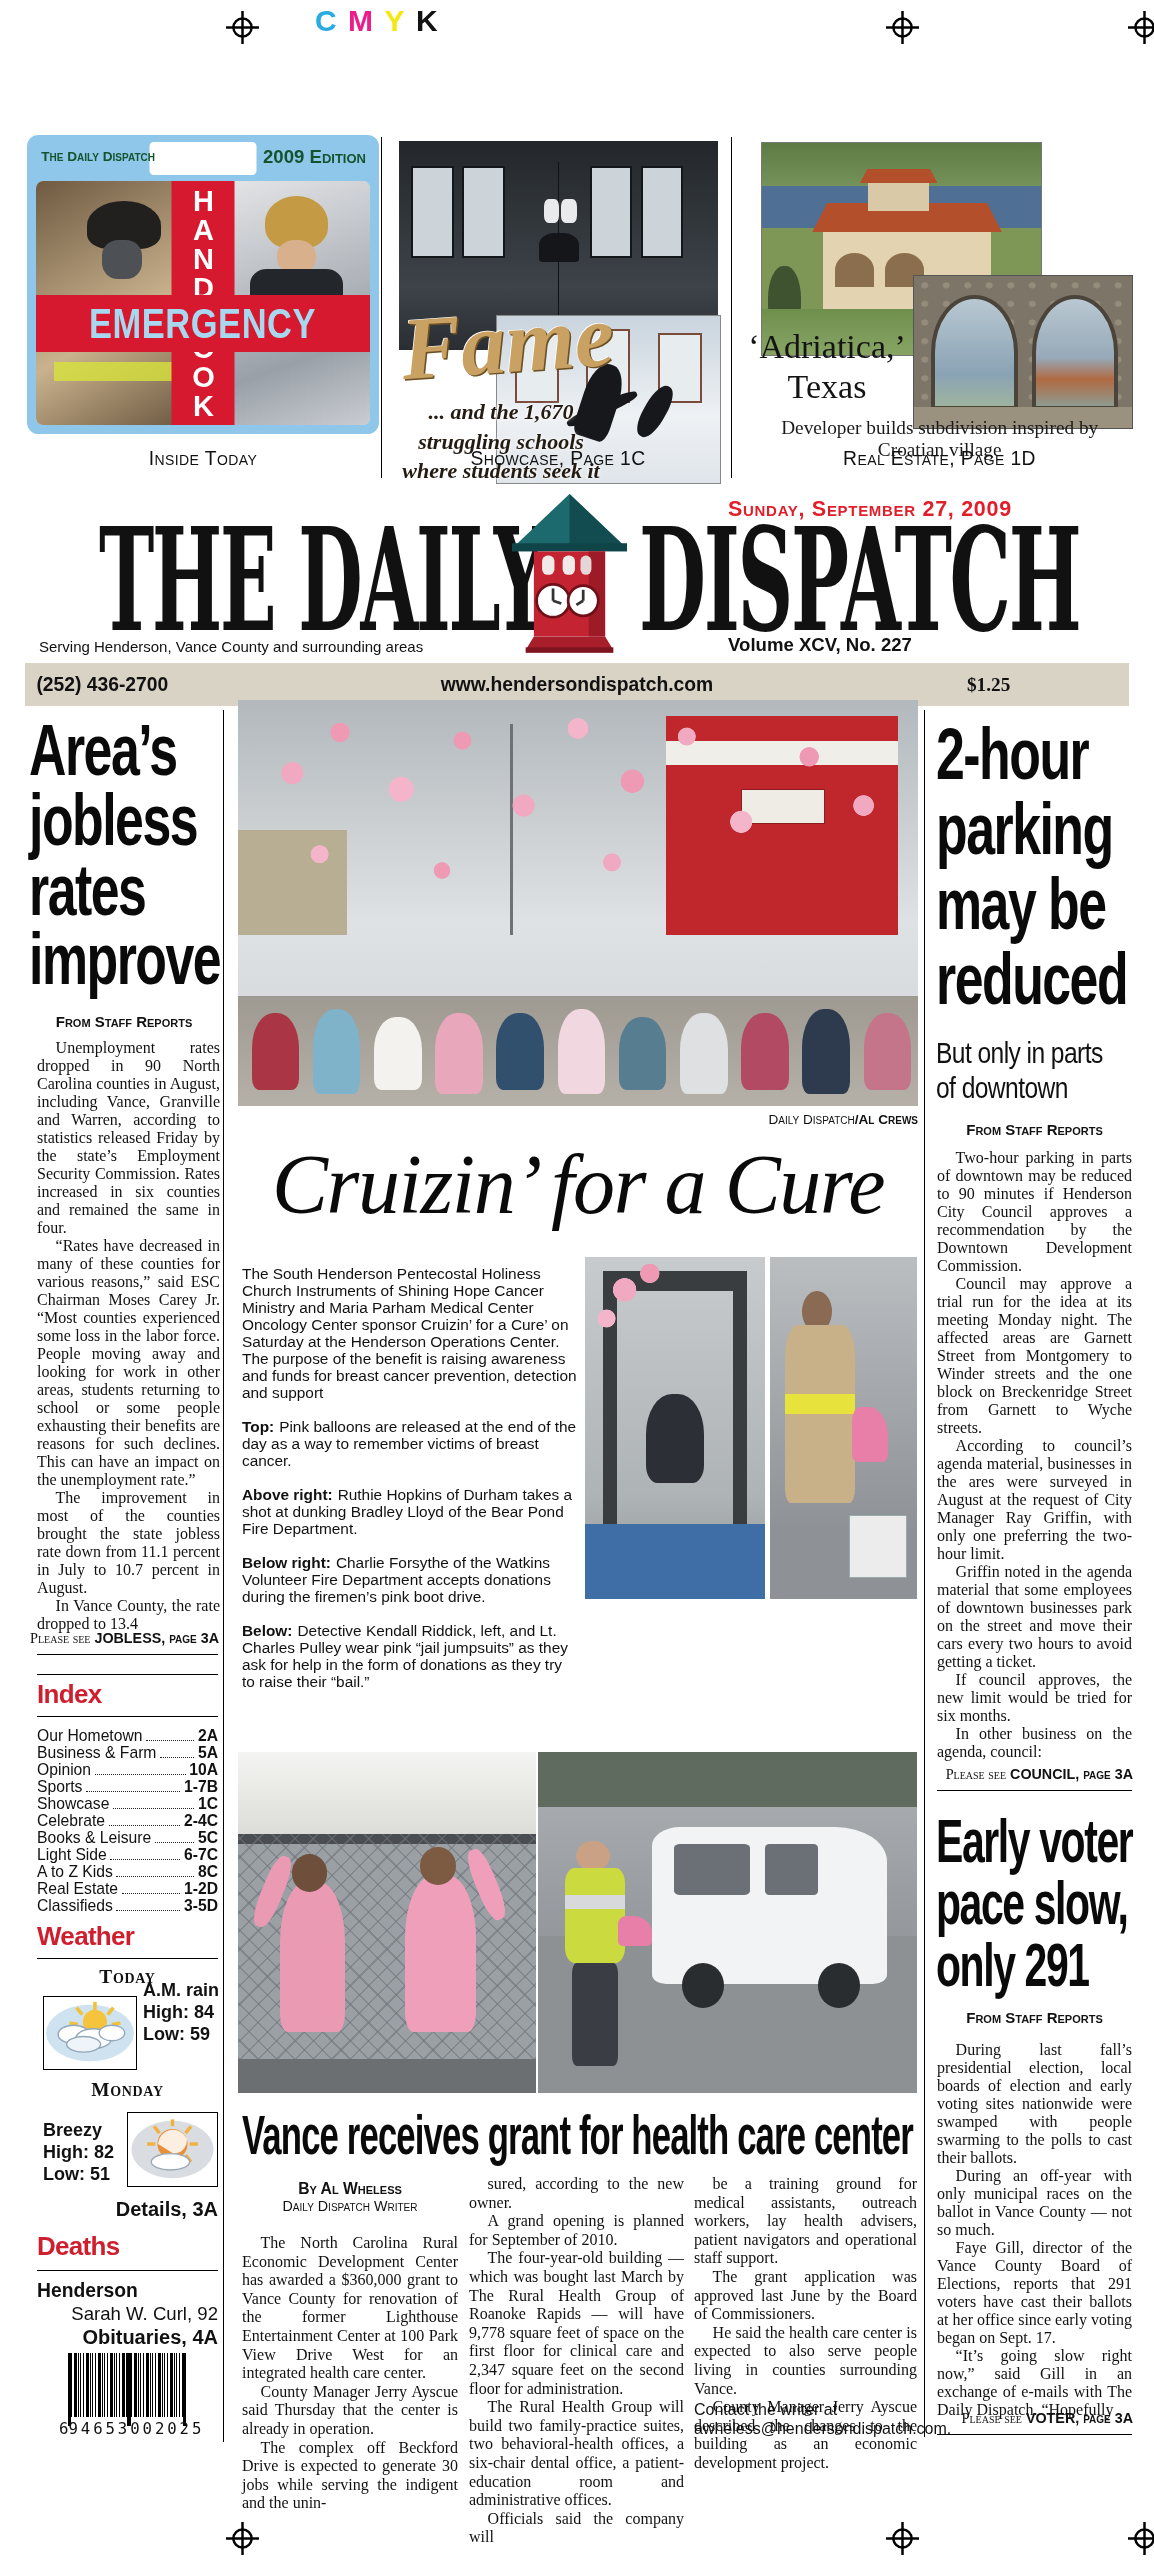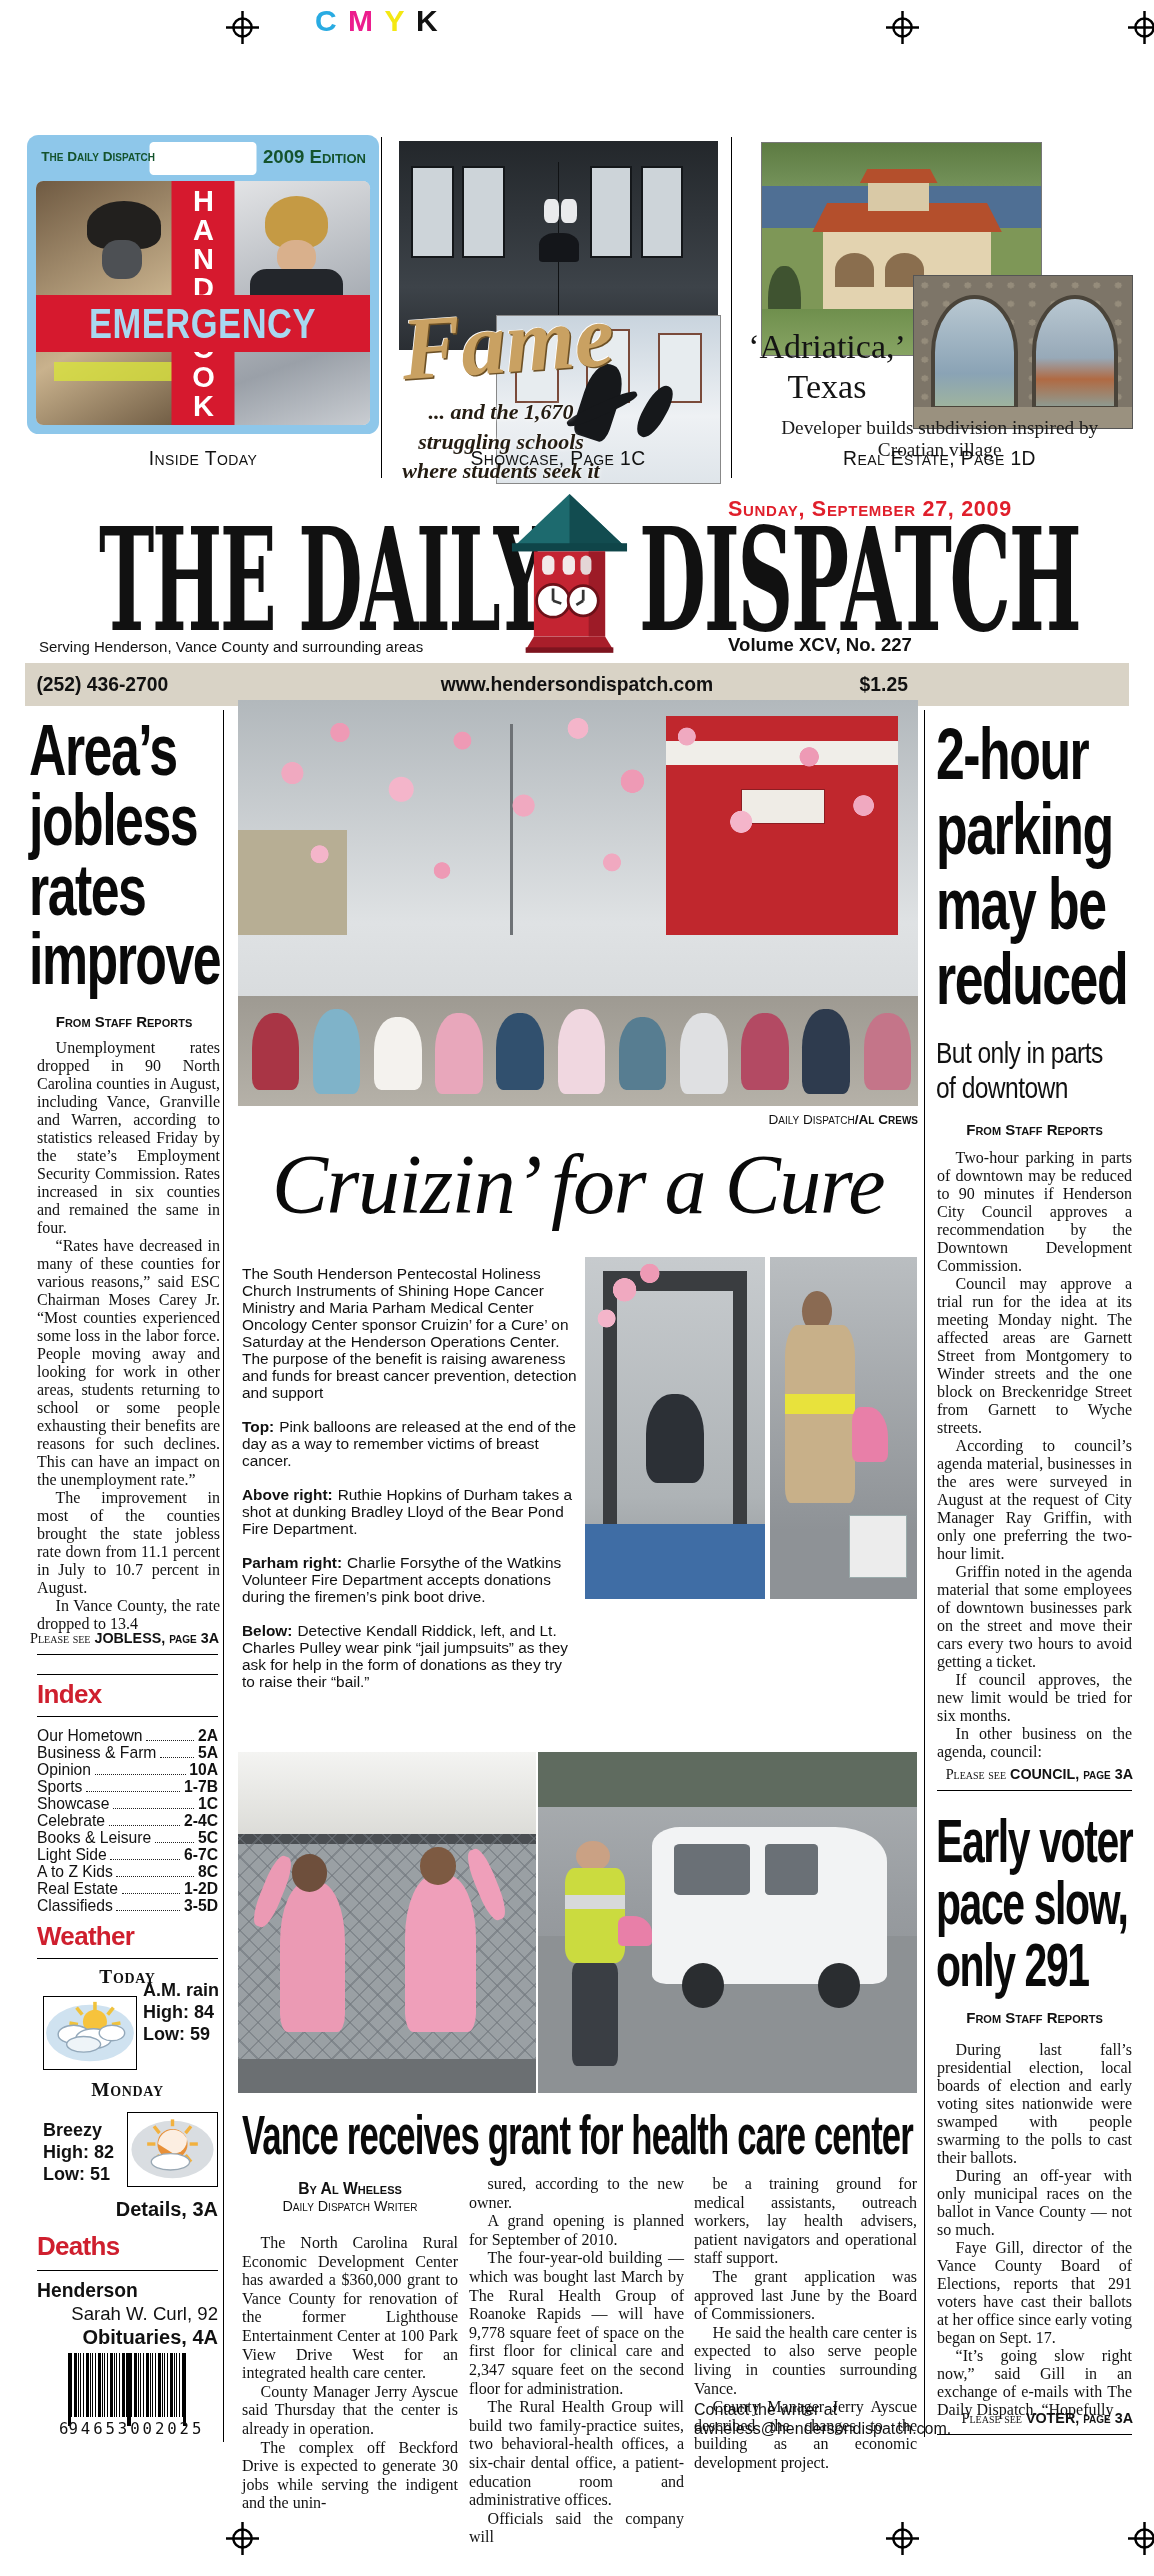--- a/index.html
+++ b/index.html
@@ -168,21 +168,21 @@
       <polygon points="24,106 18,116 82,116 76,106" fill="#a81e2a"></polygon>
       <rect x="18" y="114" width="64" height="4" fill="#7d141f"></rect>
     </svg>
   </div>
   <div class="abs" style="left:39px;top:638px;font-size:15px;color:#111;">Serving Henderson, Vance County and surrounding areas</div>
   <div class="abs" style="left:728px;top:634px;font-weight:bold;font-size:18.6px;">Volume XCV, No. 227</div>
 
   <div class="abs" style="left:25px;top:663px;width:1104px;height:43px;background:#d9d3c6;display:flex;align-items:center;font-weight:bold;font-size:19.3px;padding:0 11.4px;box-sizing:border-box;">
     <span style="width:258px;">(252) 436-2700</span>
     <span style="flex:1;text-align:center;">www.hendersondispatch.com</span>
-    <span style="width:258px;text-align:left;">$1.25</span>
+    <span style="width:258px;text-align:center;font-family:Liberation Serif, serif;">$1.25</span>
   </div>
 
   <div class="rule" style="left:223px;top:710px;width:1.4px;height:1732px;"></div>
   <div class="rule" style="left:924px;top:710px;width:1.4px;height:1727px;"></div>
 
   <div class="abs bighl" style="left:29px;top:716px;font-size:72px;line-height:.97;">
       <div>Area’s</div>
       <div>jobless</div>
       <div>rates</div>
       <div>improve</div>
@@ -365,21 +365,21 @@
   <div class="abs" style="left:238px;top:1112px;width:680px;text-align:right;font-size:13.6px;">
     <span class="sc">Daily Dispatch</span><b class="sc">/Al Crews</b>
   </div>
   <div class="abs serif" style="left:238px;top:1136px;width:680px;text-align:center;font-style:italic;font-size:84px;letter-spacing:-1.4px;color:#0a0a0a;">Cruizin’ for a Cure</div>
 
   <div class="abs featxt" style="left:242px;top:1265px;width:335px;">
     <p class="cap" style="margin:0;">The South Henderson Pentecostal Holiness Church Instruments of Shining Hope Cancer Ministry and Maria Parham Medical Center Oncology Center sponsor Cruizin’ for a Cure’ on Saturday at the Henderson Operations Center. The purpose of the benefit is raising awareness and funds for breast cancer prevention, detection and support</p>
     <div>
         <p class="cap"><b>Top:</b><span>Pink balloons are released at the end of the day as a way to remember victims of breast cancer.</span></p>
         <p class="cap"><b>Above right:</b><span>Ruthie Hopkins of Durham takes a shot at dunking Bradley Lloyd of the Bear Pond Fire Department.</span></p>
-        <p class="cap"><b>Parham right:</b><span>Charlie Forsythe of the Watkins Volunteer Fire Department accepts donations during the firemen’s pink boot drive.</span></p>
+        <p class="cap"><b>Below right:</b><span>Charlie Forsythe of the Watkins Volunteer Fire Department accepts donations during the firemen’s pink boot drive.</span></p>
         <p class="cap"><b>Below:</b><span>Detective Kendall Riddick, left, and Lt. Charles Pulley wear pink “jail jumpsuits” as they ask for help in the form of donations as they try to raise their “bail.”</span></p>
       </div>
   </div>
 
   <div class="abs" style="left:585px;top:1257px;width:180px;height:342px;background:linear-gradient(#c7cbce,#aeb3b6 70%,#8f9396);overflow:hidden;">
     <div class="abs" style="left:10%;top:4%;width:8%;height:74%;background:#3a3d40;"></div>
     <div class="abs" style="left:82%;top:4%;width:8%;height:74%;background:#3a3d40;"></div>
     <div class="abs" style="left:10%;top:4%;width:80%;height:6%;background:#3a3d40;"></div>
     <div class="abs" style="left:0;top:0;width:100%;height:60%;background:radial-gradient(circle at 22% 16%,#f0a9c0 0 11.4px,rgba(0,0,0,0) 12px),radial-gradient(circle at 36% 8%,#ee9ab5 0 9.3px,rgba(0,0,0,0) 10px),radial-gradient(circle at 12% 30%,#f4b5ca 0 8.6px,rgba(0,0,0,0) 9.3px);"></div>
     <div class="abs" style="left:34%;top:40%;width:32%;height:26%;background:#2c3036;border-radius:45% 45% 20% 20%;"></div>

